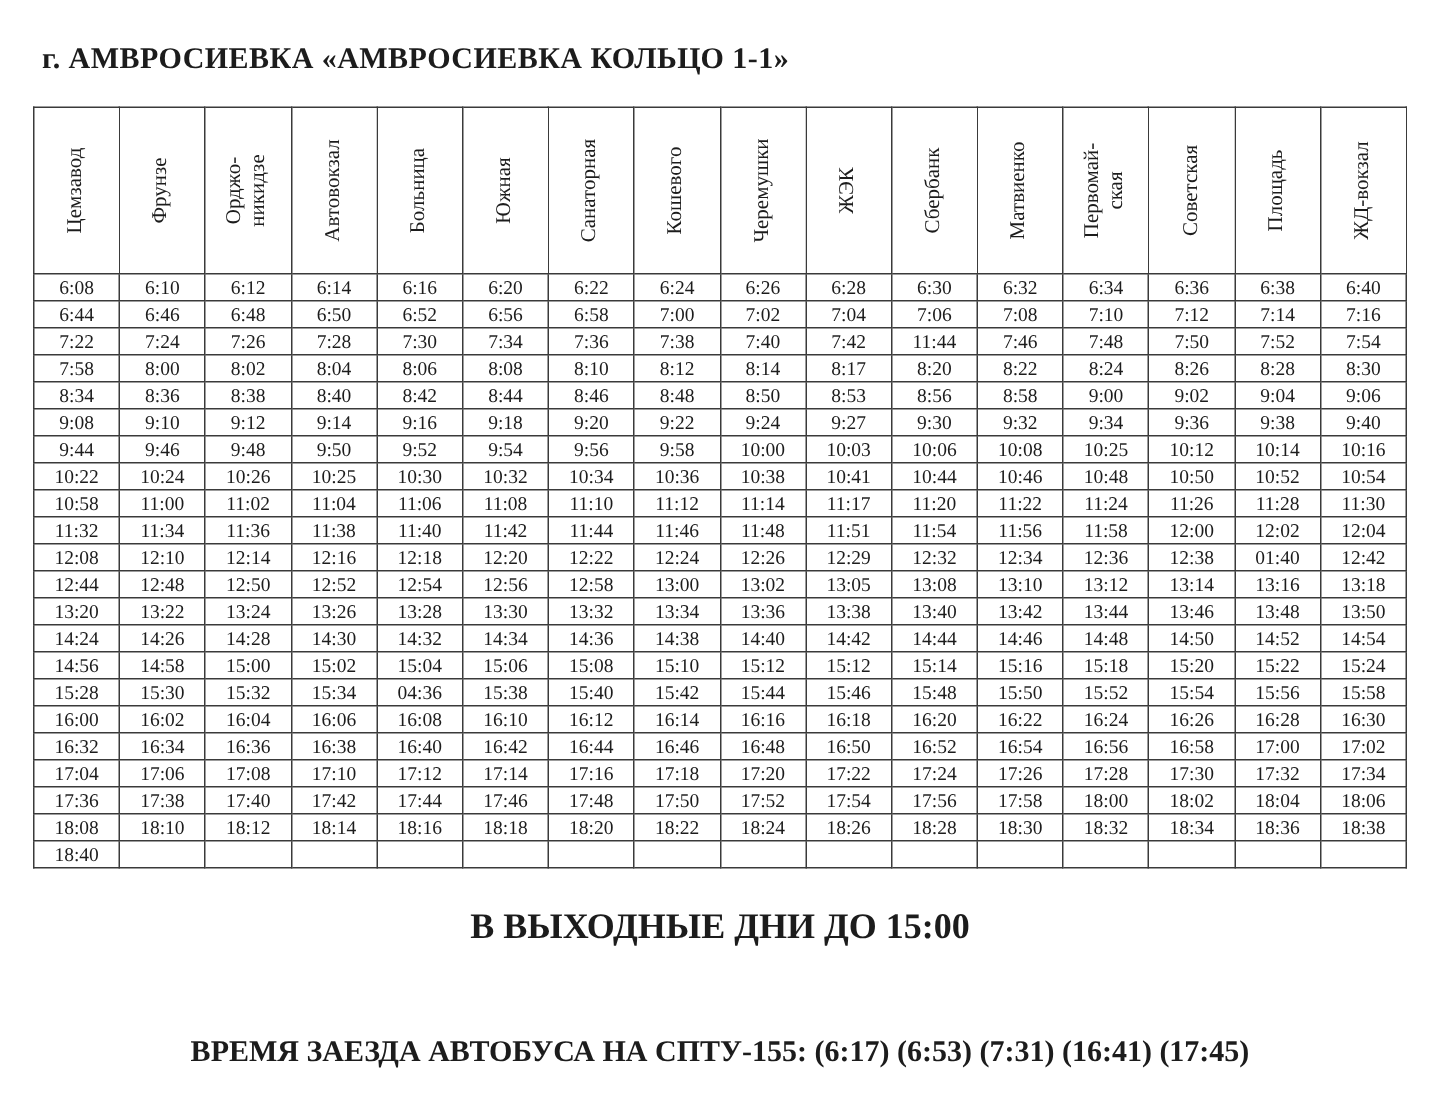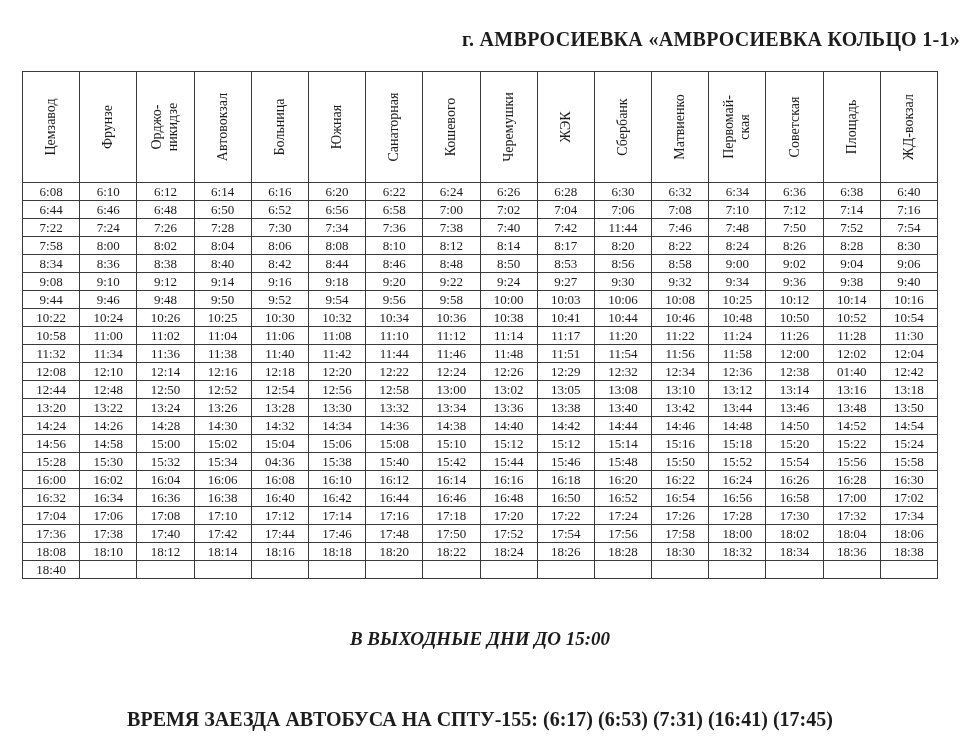--- a/index.html
+++ b/index.html
@@ -7,21 +7,21 @@
   body {
     width: 960px;
     height: 736px;
     font-family: "Liberation Serif", serif;
     color: var(--text, #1c1c1c);
     position: relative;
     overflow: hidden;
   }
   .page-title {
     margin-top: 28px;
-    text-align: right;
+    text-align: left;
     font-size: 20px;
     font-weight: bold;
     letter-spacing: 0.3px;
     padding-left: 28px;
   }
   .timetable-wrap {
     margin: 20px 22px 0 22px;
   }
   table.timetable {
     width: 916px;
@@ -56,23 +56,22 @@
     padding: 0 2px;
   }
   td.blank-cell {
     border: none;
   }
   .note {
     text-align: center;
     font-weight: bold;
   }
   .note-weekend {
-    margin-top: 49px;
-    font-size: 19px;
-    font-style: italic;
+    margin-top: 26px;
+    font-size: 24px;
   }
   .note-sptu {
     margin-top: 58px;
     font-size: 20px;
   }
 </style>
 </head>
 <body style="--border: #3a3a3a; --text: #1c1c1c; background: rgb(255, 255, 255);">
 
 <h1 class="page-title">г. АМВРОСИЕВКА «АМВРОСИЕВКА КОЛЬЦО 1-1»</h1>

